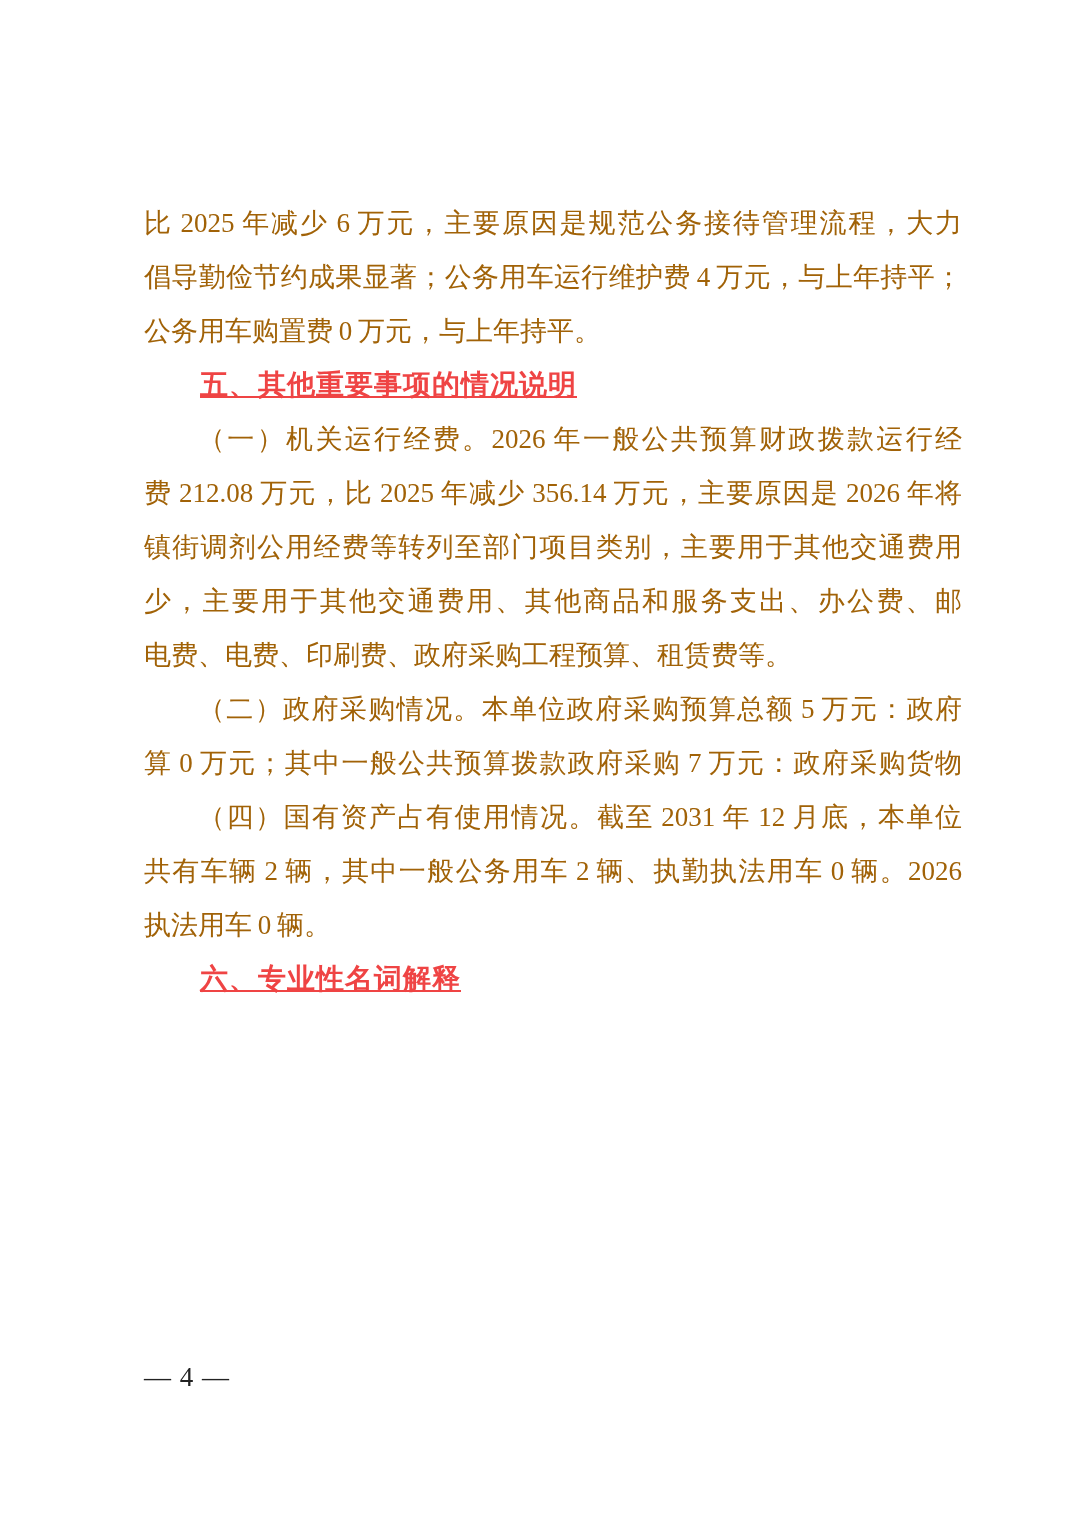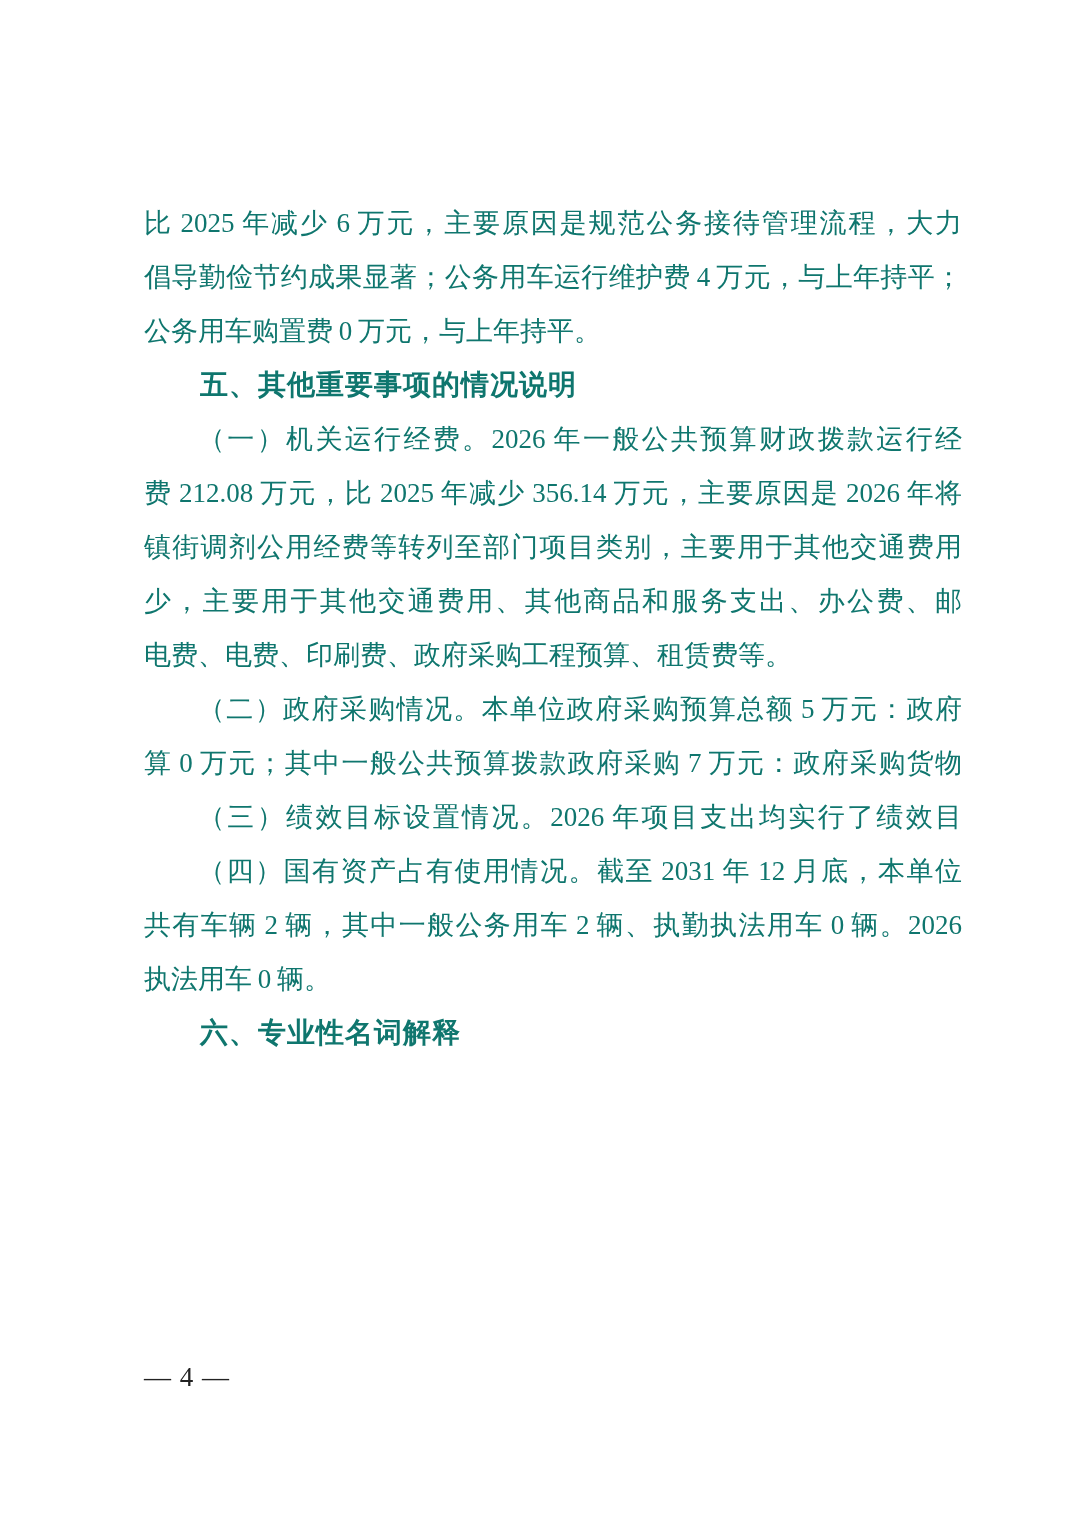--- a/index.html
+++ b/index.html
@@ -23,42 +23,43 @@
     position: absolute;
     left: 144px;
     top: 196px;
     width: 818px;
   }
   .line {
     font-family: "Liberation Serif", "DejaVu Serif", serif;
     font-size: 27px;
     line-height: 54px;
     height: 54px;
-    color: #0f766e;
+    color: #a16207;
     text-align: justify;
     word-spacing: -1px;
   }
   .fill {
     text-align-last: justify;
   }
   .end {
     text-align-last: left;
   }
   .indent {
     text-indent: 2em;
   }
   .heading {
     font-family: "Liberation Sans", "DejaVu Sans", sans-serif;
     font-weight: 700;
     font-size: 28px;
-    color: #0f766e;
+    color: #ef4444;
     text-align: center;
     text-align-last: left;
     text-indent: 2em;
     letter-spacing: 1px;
+    text-decoration: underline;
   }
   .footer {
     position: absolute;
     left: 144px;
     top: 1360px;
     font-family: "Liberation Serif", "DejaVu Serif", serif;
     font-size: 27px;
     line-height: 34px;
     color: #222222;
     letter-spacing: 1px;
@@ -74,21 +75,20 @@
     <div class="line fill">倡导勤俭节约成果显著；公务用车运行维护费 4 万元，与上年持平；</div>
     <div class="line end">公务用车购置费 0 万元，与上年持平。</div>
     <div class="line heading">五、其他重要事项的情况说明</div>
     <div class="line fill indent">（一）机关运行经费。2026 年一般公共预算财政拨款运行经</div>
     <div class="line fill">费 212.08 万元，比 2025 年减少 356.14 万元，主要原因是 2026 年将</div>
     <div class="line fill">镇街调剂公用经费等转列至部门项目类别，主要用于其他交通费用</div>
     <div class="line fill">少，主要用于其他交通费用、其他商品和服务支出、办公费、邮</div>
     <div class="line end">电费、电费、印刷费、政府采购工程预算、租赁费等。</div>
     <div class="line fill indent">（二）政府采购情况。本单位政府采购预算总额 5 万元：政府</div>
     <div class="line fill">算 0 万元；其中一般公共预算拨款政府采购 7 万元：政府采购货物</div>
-    <div class="line fill indent">（三）绩效目标设置情况。2026 年项目支出均实行了绩效目</div>
     <div class="line fill indent">（四）国有资产占有使用情况。截至 2031 年 12 月底，本单位</div>
     <div class="line fill">共有车辆 2 辆，其中一般公务用车 2 辆、执勤执法用车 0 辆。2026</div>
     <div class="line end">执法用车 0 辆。</div>
     <div class="line heading">六、专业性名词解释</div>
   </div>
 
   <div class="footer">— 4 —</div>
 
 </div>
 

